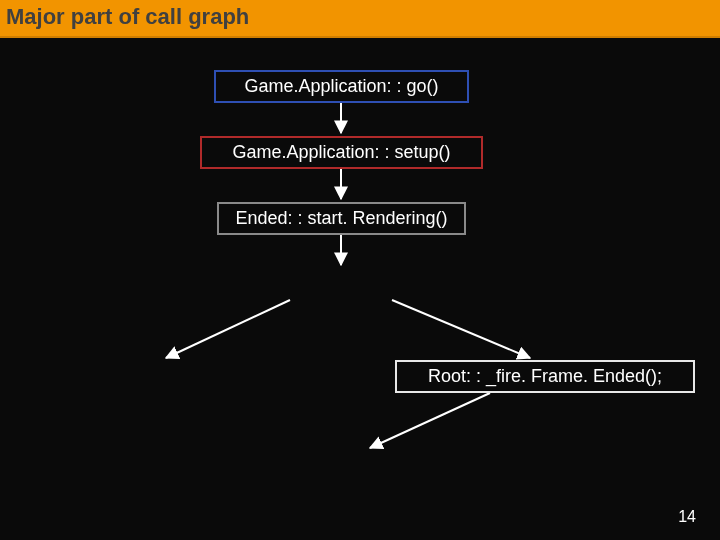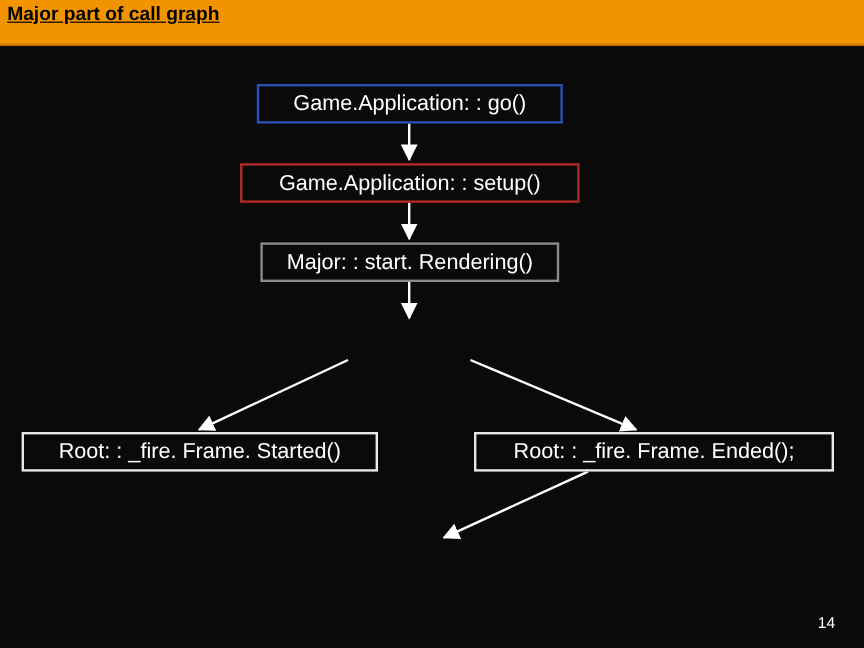--- a/index.html
+++ b/index.html
@@ -10,25 +10,24 @@
     position: relative;
     color: #fff;
   }
   .titlebar {
     background: #f29400;
     height: 38px;
     padding: 4px 8px 0 6px;
     border-bottom: 2px solid #d07e00;
   }
   .titlebar h1 {
-    font-size: 16px;
+    font-size: 22px;
     font-weight: 700;
-    color: #000000;
+    color: #404040;
     font-family: Verdana, Geneva, sans-serif;
-    text-decoration: underline;
   }
   .canvas {
     position: absolute;
     left: 0; right: 0; top: 40px; bottom: 0;
   }
   .node {
     position: absolute;
     background: #0a0a0a;
     border: 2px solid;
     font-size: 18px;
@@ -41,21 +40,21 @@
   .b-blue   { border-color: #2e4fb3; }
   .b-red    { border-color: #b02a2a; }
   .b-gray   { border-color: #8a8a8a; }
   .b-white  { border-color: #e8e8e8; }
   .b-green  { border-color: #3a7a3a; }
   .pagenum {
     position: absolute;
     right: 24px;
     bottom: 14px;
     color: #fff;
-    font-size: 13px;
+    font-size: 16px;
     font-family: Verdana, Geneva, sans-serif;
   }
   svg.arrows {
     position: absolute;
     left: 0; top: 0;
     width: 720px; height: 500px;
     pointer-events: none;
   }
 </style>
 </head>
@@ -82,18 +81,17 @@
 
     <line x1="290" y1="260" x2="166" y2="318" stroke="#ffffff" stroke-width="2" marker-end="url(#ah)"></line>
 
     <line x1="392" y1="260" x2="530" y2="318" stroke="#ffffff" stroke-width="2" marker-end="url(#ah)"></line>
 
     <line x1="490" y1="353" x2="370" y2="408" stroke="#ffffff" stroke-width="2" marker-end="url(#ah)"></line>
   </svg>
 
   <div class="node b-blue" style="left:214px; top:30px;  width:255px;">Game.Application: : go()</div>
   <div class="node b-red" style="left:200px; top:96px;  width:283px;">Game.Application: : setup()</div>
-  <div class="node b-gray" style="left:217px; top:162px; width:249px;">Major: : start. Rendering()</div>
-  <div class="node b-white" style="left:18px;  top:320px; width:297px;">Root: : _fire. Frame. Started()</div>
+  <div class="node b-gray" style="left:217px; top:162px; width:249px;">Ended: : start. Rendering()</div>
   <div class="node b-white" style="left:395px; top:320px; width:300px;">Root: : _fire. Frame. Ended();</div>
 
   <div class="pagenum">14</div>
 </div>
 
 </body></html>

